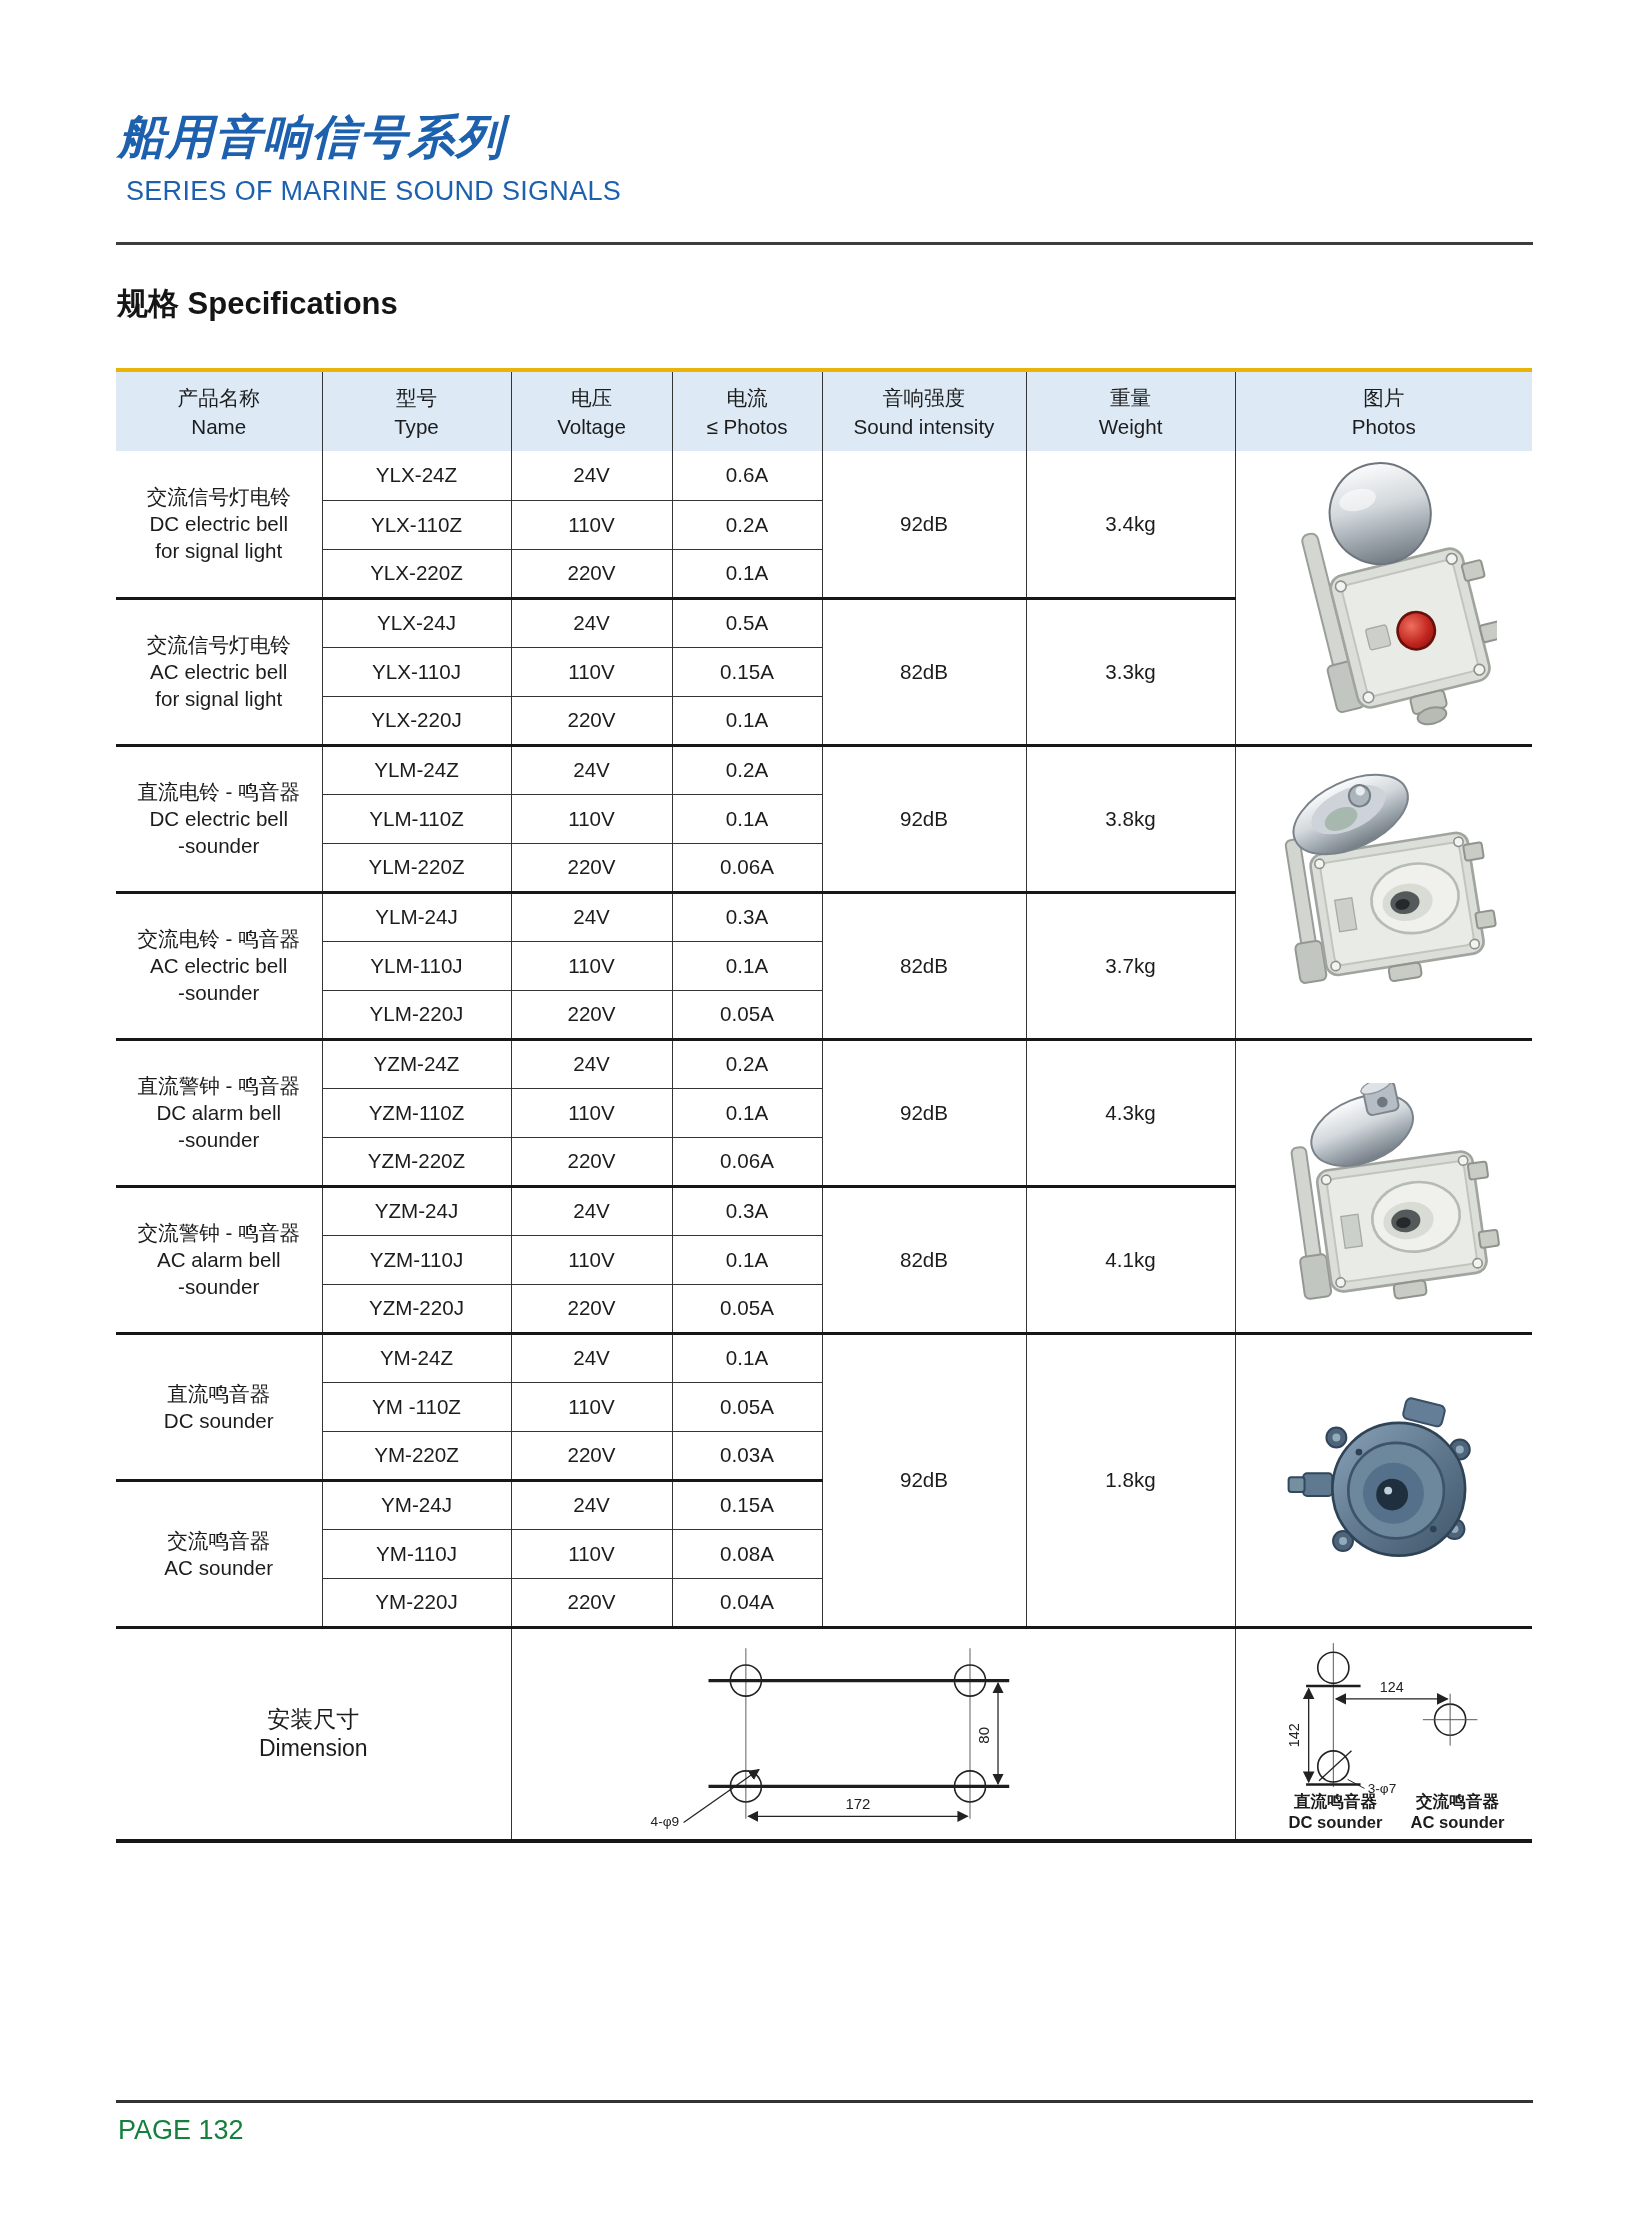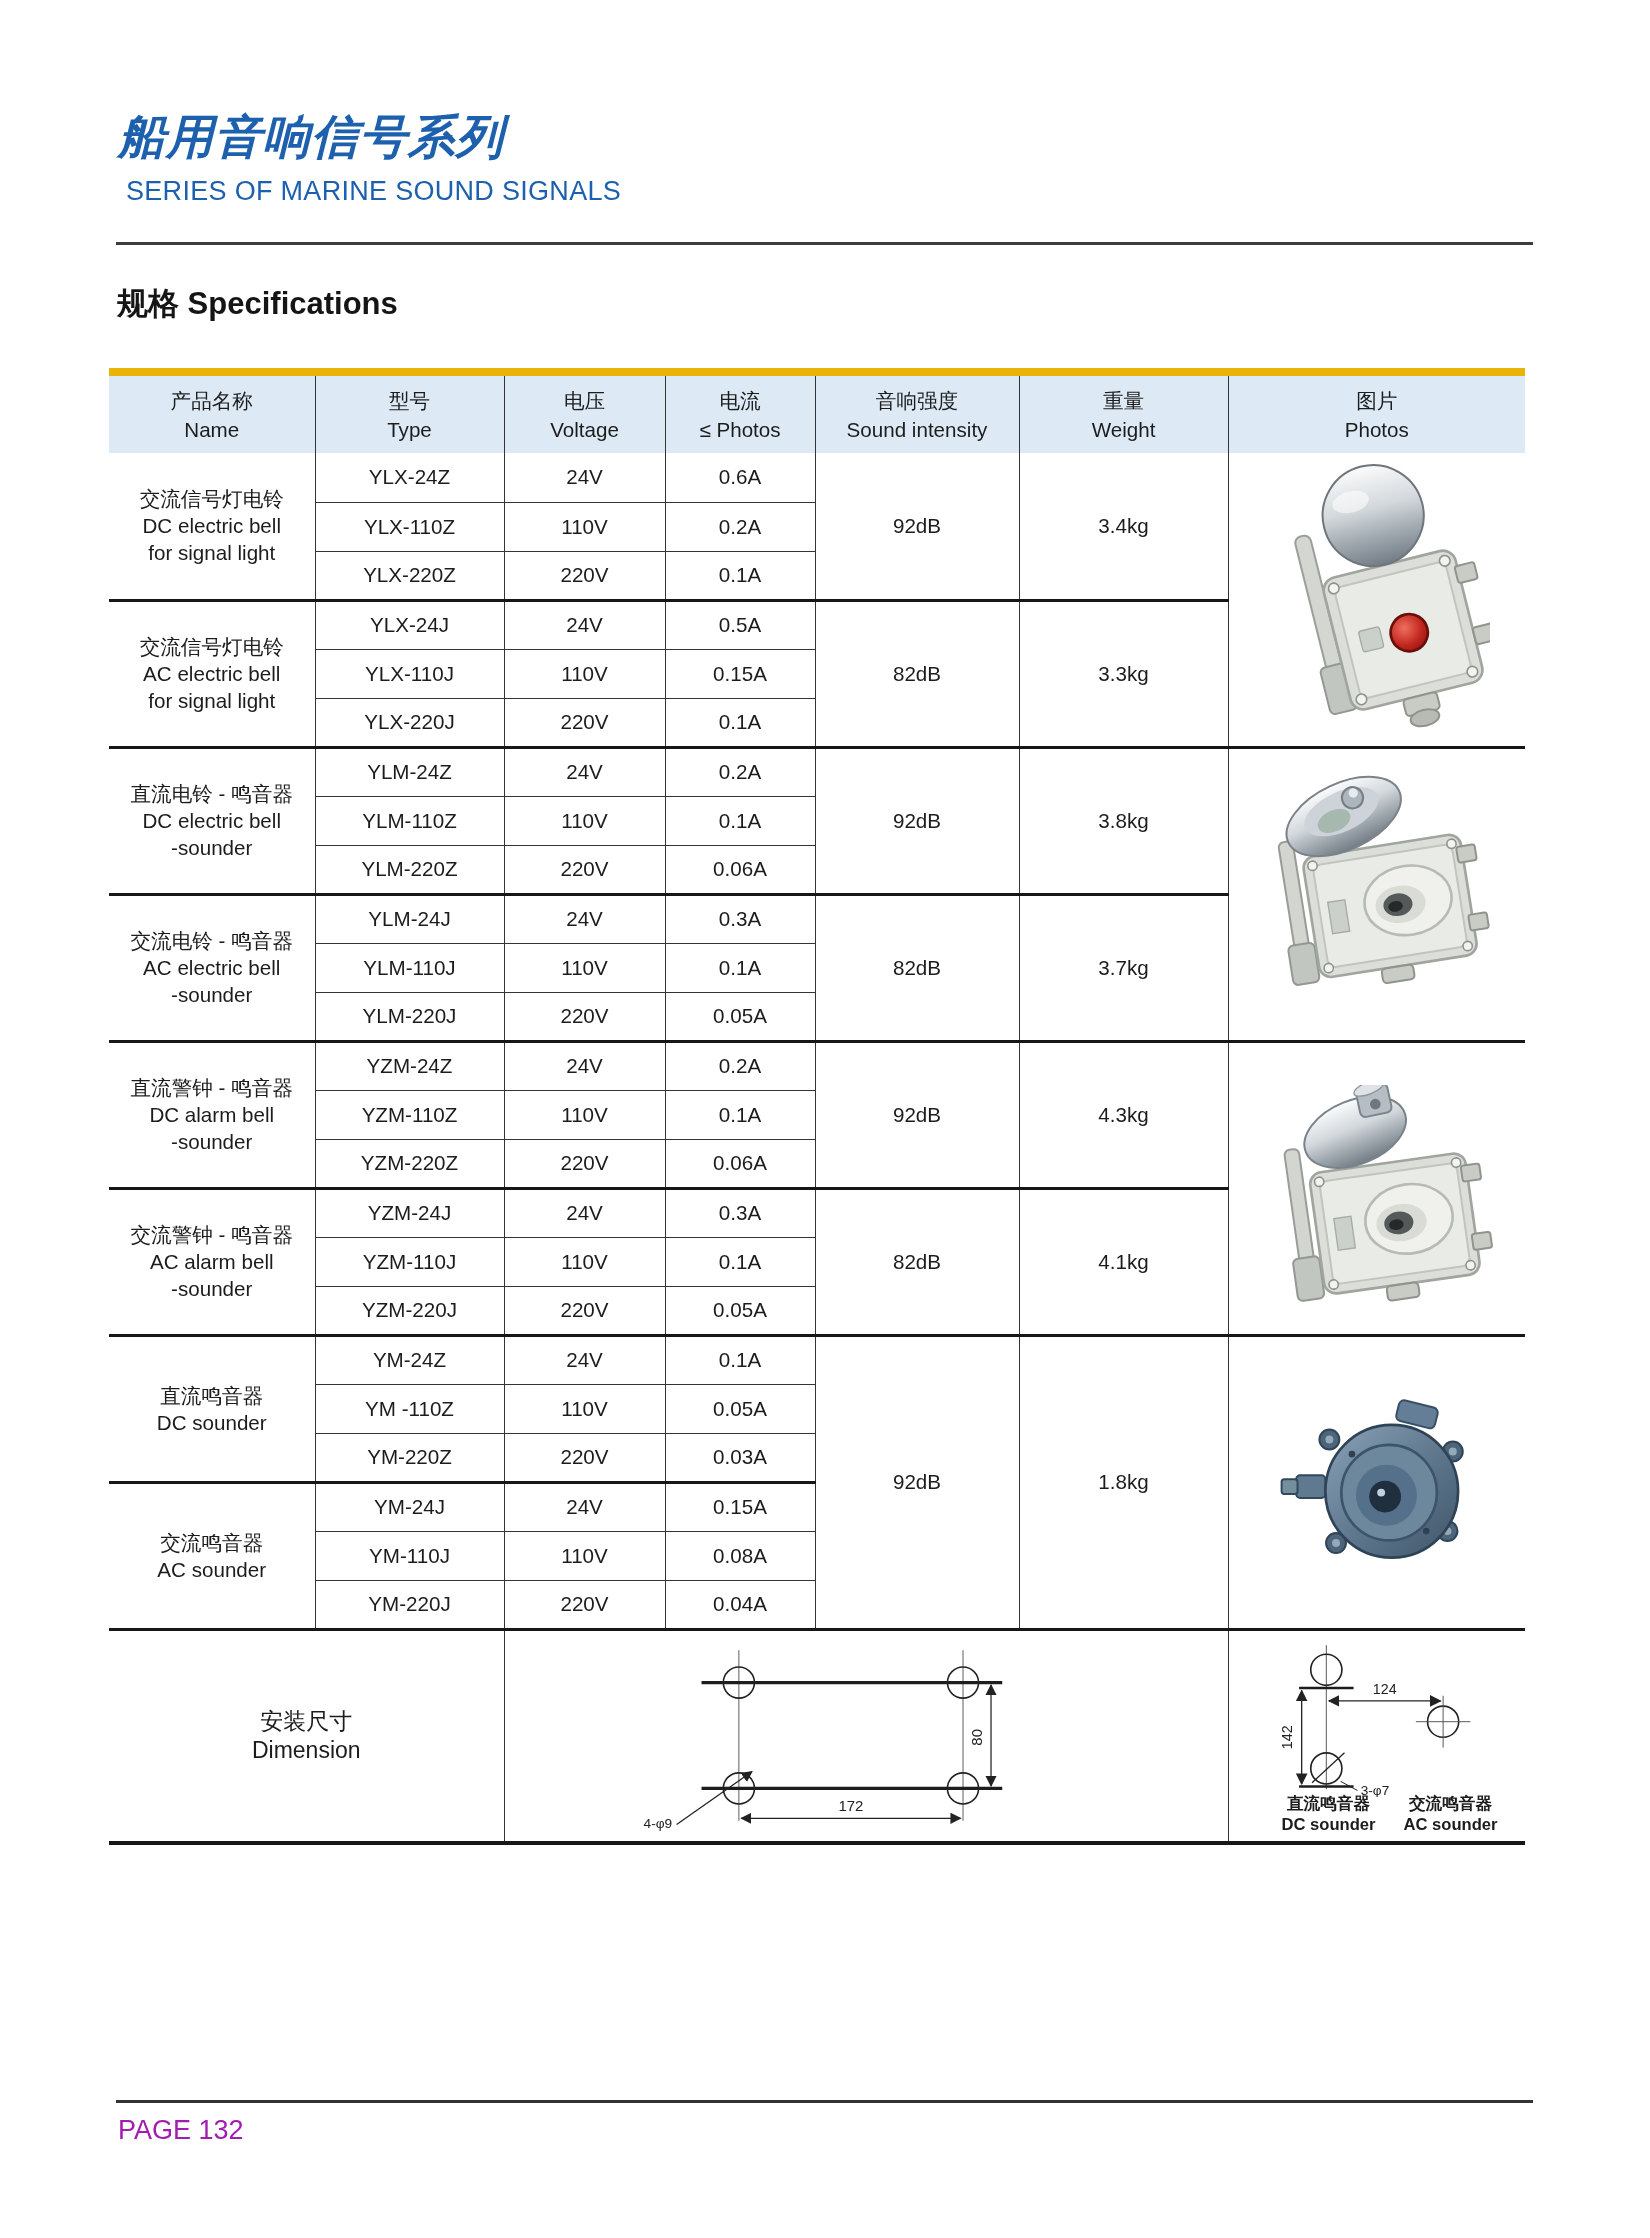--- a/index.html
+++ b/index.html
@@ -12,22 +12,22 @@
   
   .title-zh{position:absolute;left:118px;top:112px;margin:0;font-size:47px;line-height:49px;
     font-weight:600;color:#1c60ae;letter-spacing:1.3px;font-style:italic;}
   .title-en{position:absolute;left:118px;top:168px;margin:8px;font-size:27px;line-height:31px;
     font-weight:500;color:#1c60ae;letter-spacing:0.3px;}
   .rule-top{position:absolute;left:116px;top:242px;width:1417px;height:2.7px;background:#3d3d3d;}
   .section-title{position:absolute;left:117px;top:286px;margin:0;font-size:31px;line-height:35px;
     font-weight:700;color:#151515;}
 
   
-  table.spec{position:absolute;left:109px;top:368px;width:1415px;border-collapse:collapse;
-    table-layout:fixed;border-top:8px solid #eab308;}
+  table.spec{position:absolute;left:116px;top:368px;width:1415px;border-collapse:collapse;
+    table-layout:fixed;border-top:4px solid #eab308;}
   .spec th,.spec td{padding:0;text-align:center;vertical-align:middle;font-size:20.6px;color:#1c1c1c;}
   .spec thead tr{height:81px;}
   .spec thead th{background:#ddeaf6;font-weight:normal;}
   .spec thead th span{display:block;line-height:29px;}
   .spec tbody tr.row{height:49px;}
   .bl{border-left:1.3px solid #343434;}
   .spec tr.sub td{border-top:1.3px solid #343434;margin-left:41px;}
   .spec tr.gstart td{border-top:3.3px solid #171717;}
   .spec td.name span{display:block;line-height:27px;}
   .spec td.photo{vertical-align:middle;}
@@ -41,21 +41,21 @@
   .dimlabel span{display:block;font-size:23px;line-height:29px;}
   .dimdraw svg{display:block;margin:0 auto;}
   .dim-right{display:flex;flex-direction:column;align-items:flex-start;}
   .dim-captions{display:flex;gap:16px;padding-left:47px;margin-top:-2.7px;}
   .dim-caption{width:106px;text-align:center;font-weight:600;}
   .dim-caption span{display:block;font-size:16.6px;line-height:20.6px;}
   svg text{font-family:"Liberation Sans","DejaVu Sans",sans-serif;fill:#222;}
 
   
   .rule-bottom{position:absolute;left:116px;top:2100px;width:1417px;height:2.7px;background:#333333;}
-  .page-number{position:absolute;left:118px;top:2115px;font-size:27px;color:#a21caf;text-align:right;}
+  .page-number{position:absolute;left:118px;top:2115px;font-size:27px;color:#15803d;text-align:right;}
 </style>
 </head>
 <body>
 
 <div class="page">
 
   <h1 class="title-zh">船用音响信号系列</h1>
   <h2 class="title-en">SERIES OF MARINE SOUND SIGNALS</h2>
   <div class="rule-top"></div>
   <h3 class="section-title">规格 Specifications</h3>

